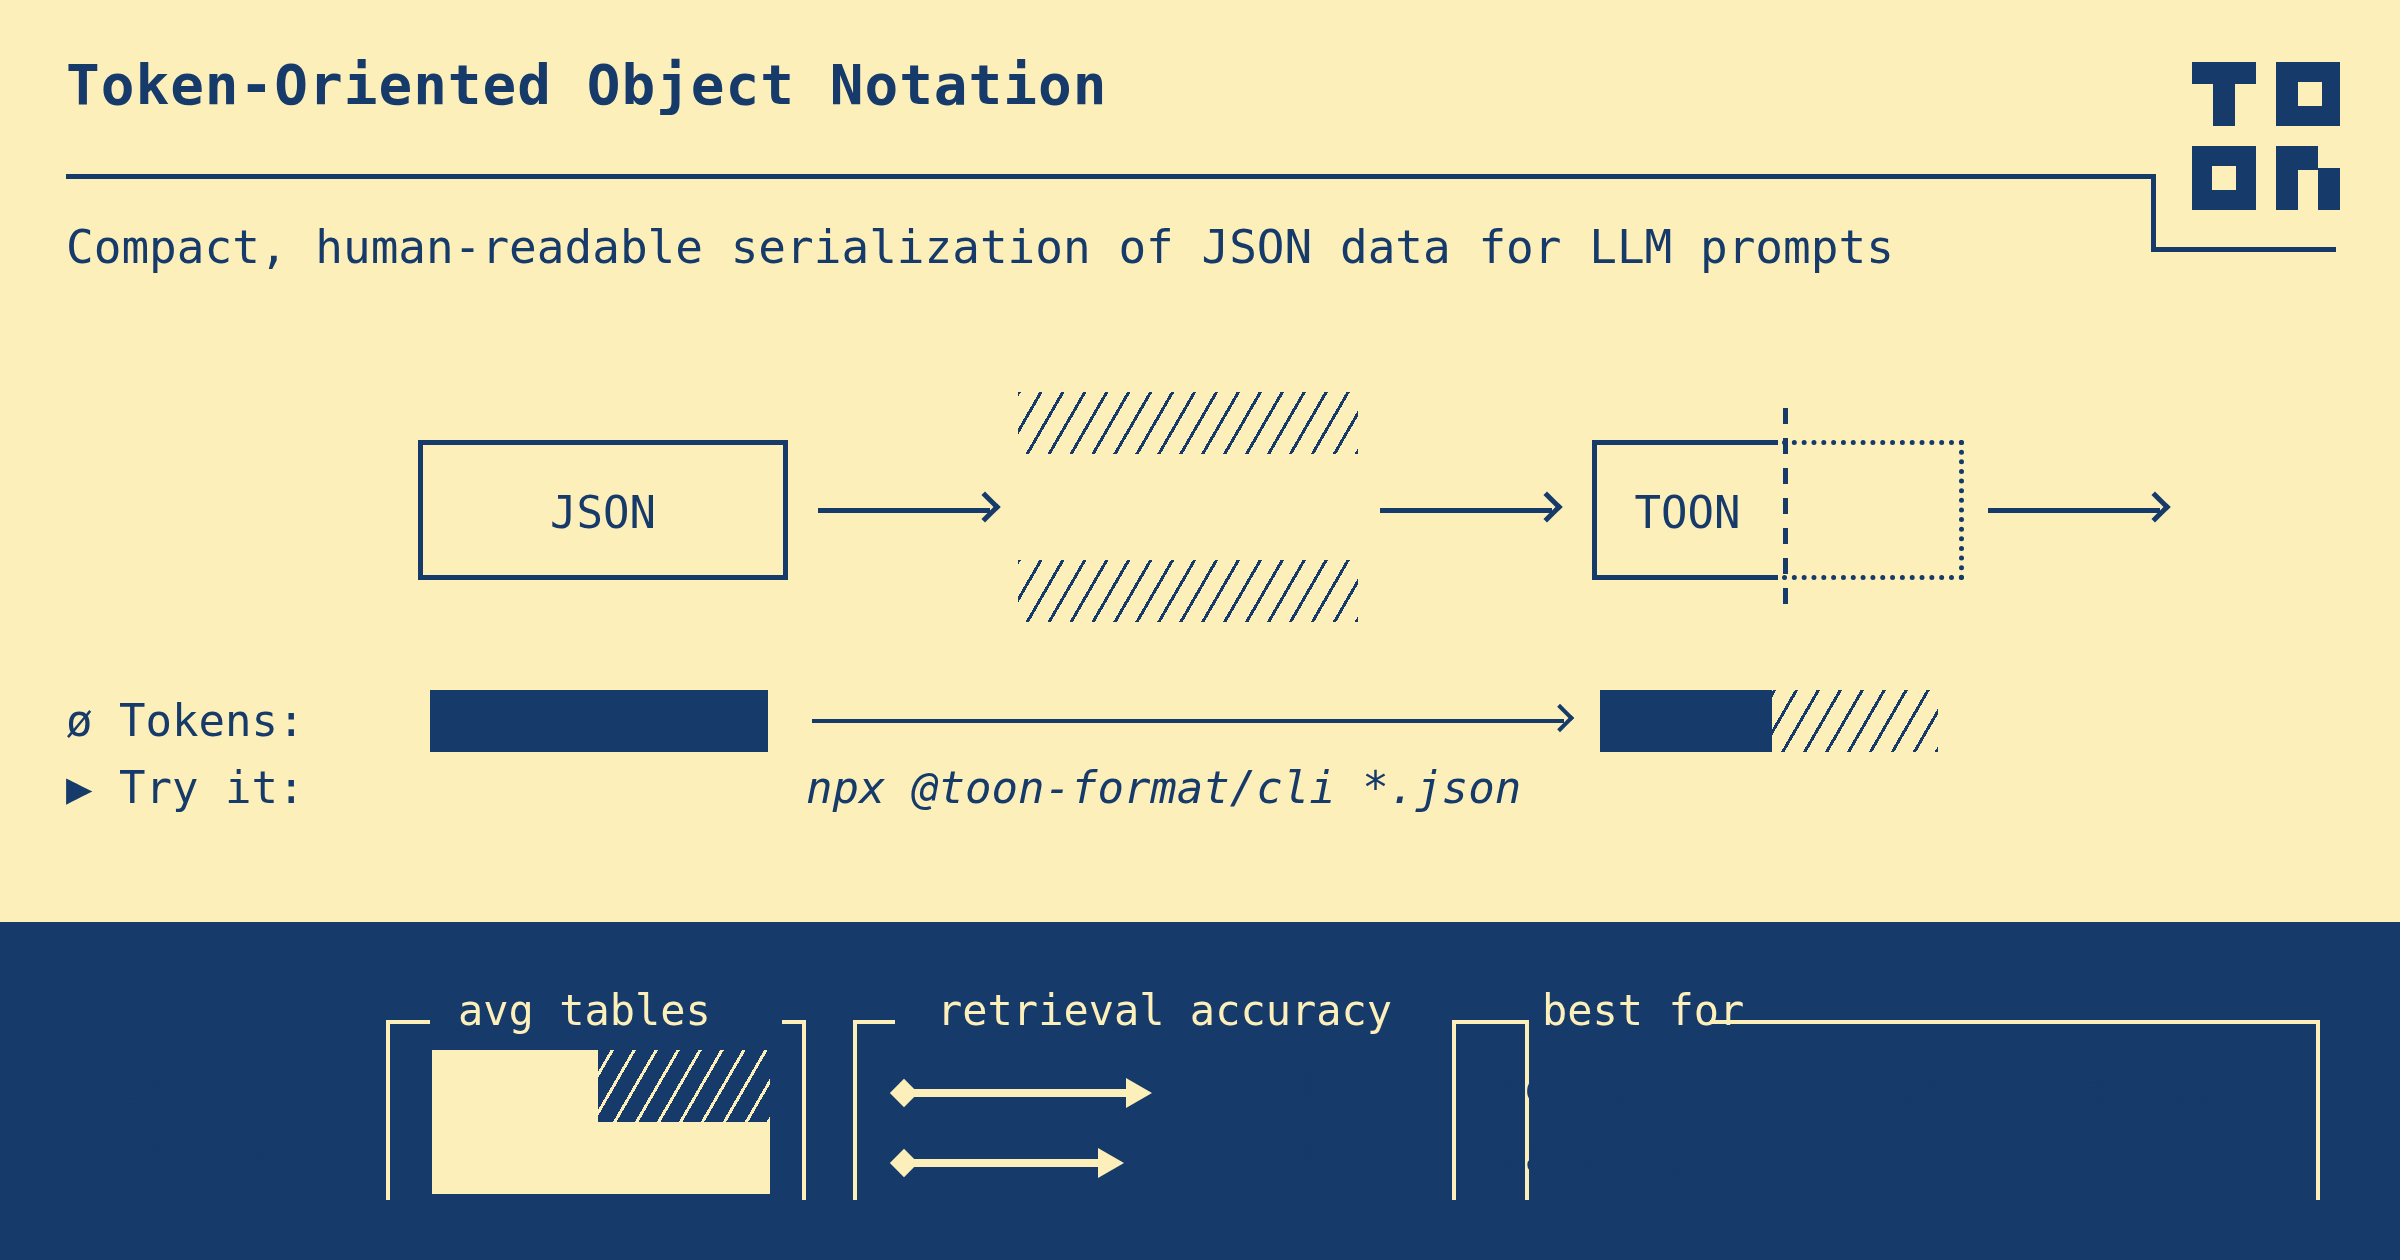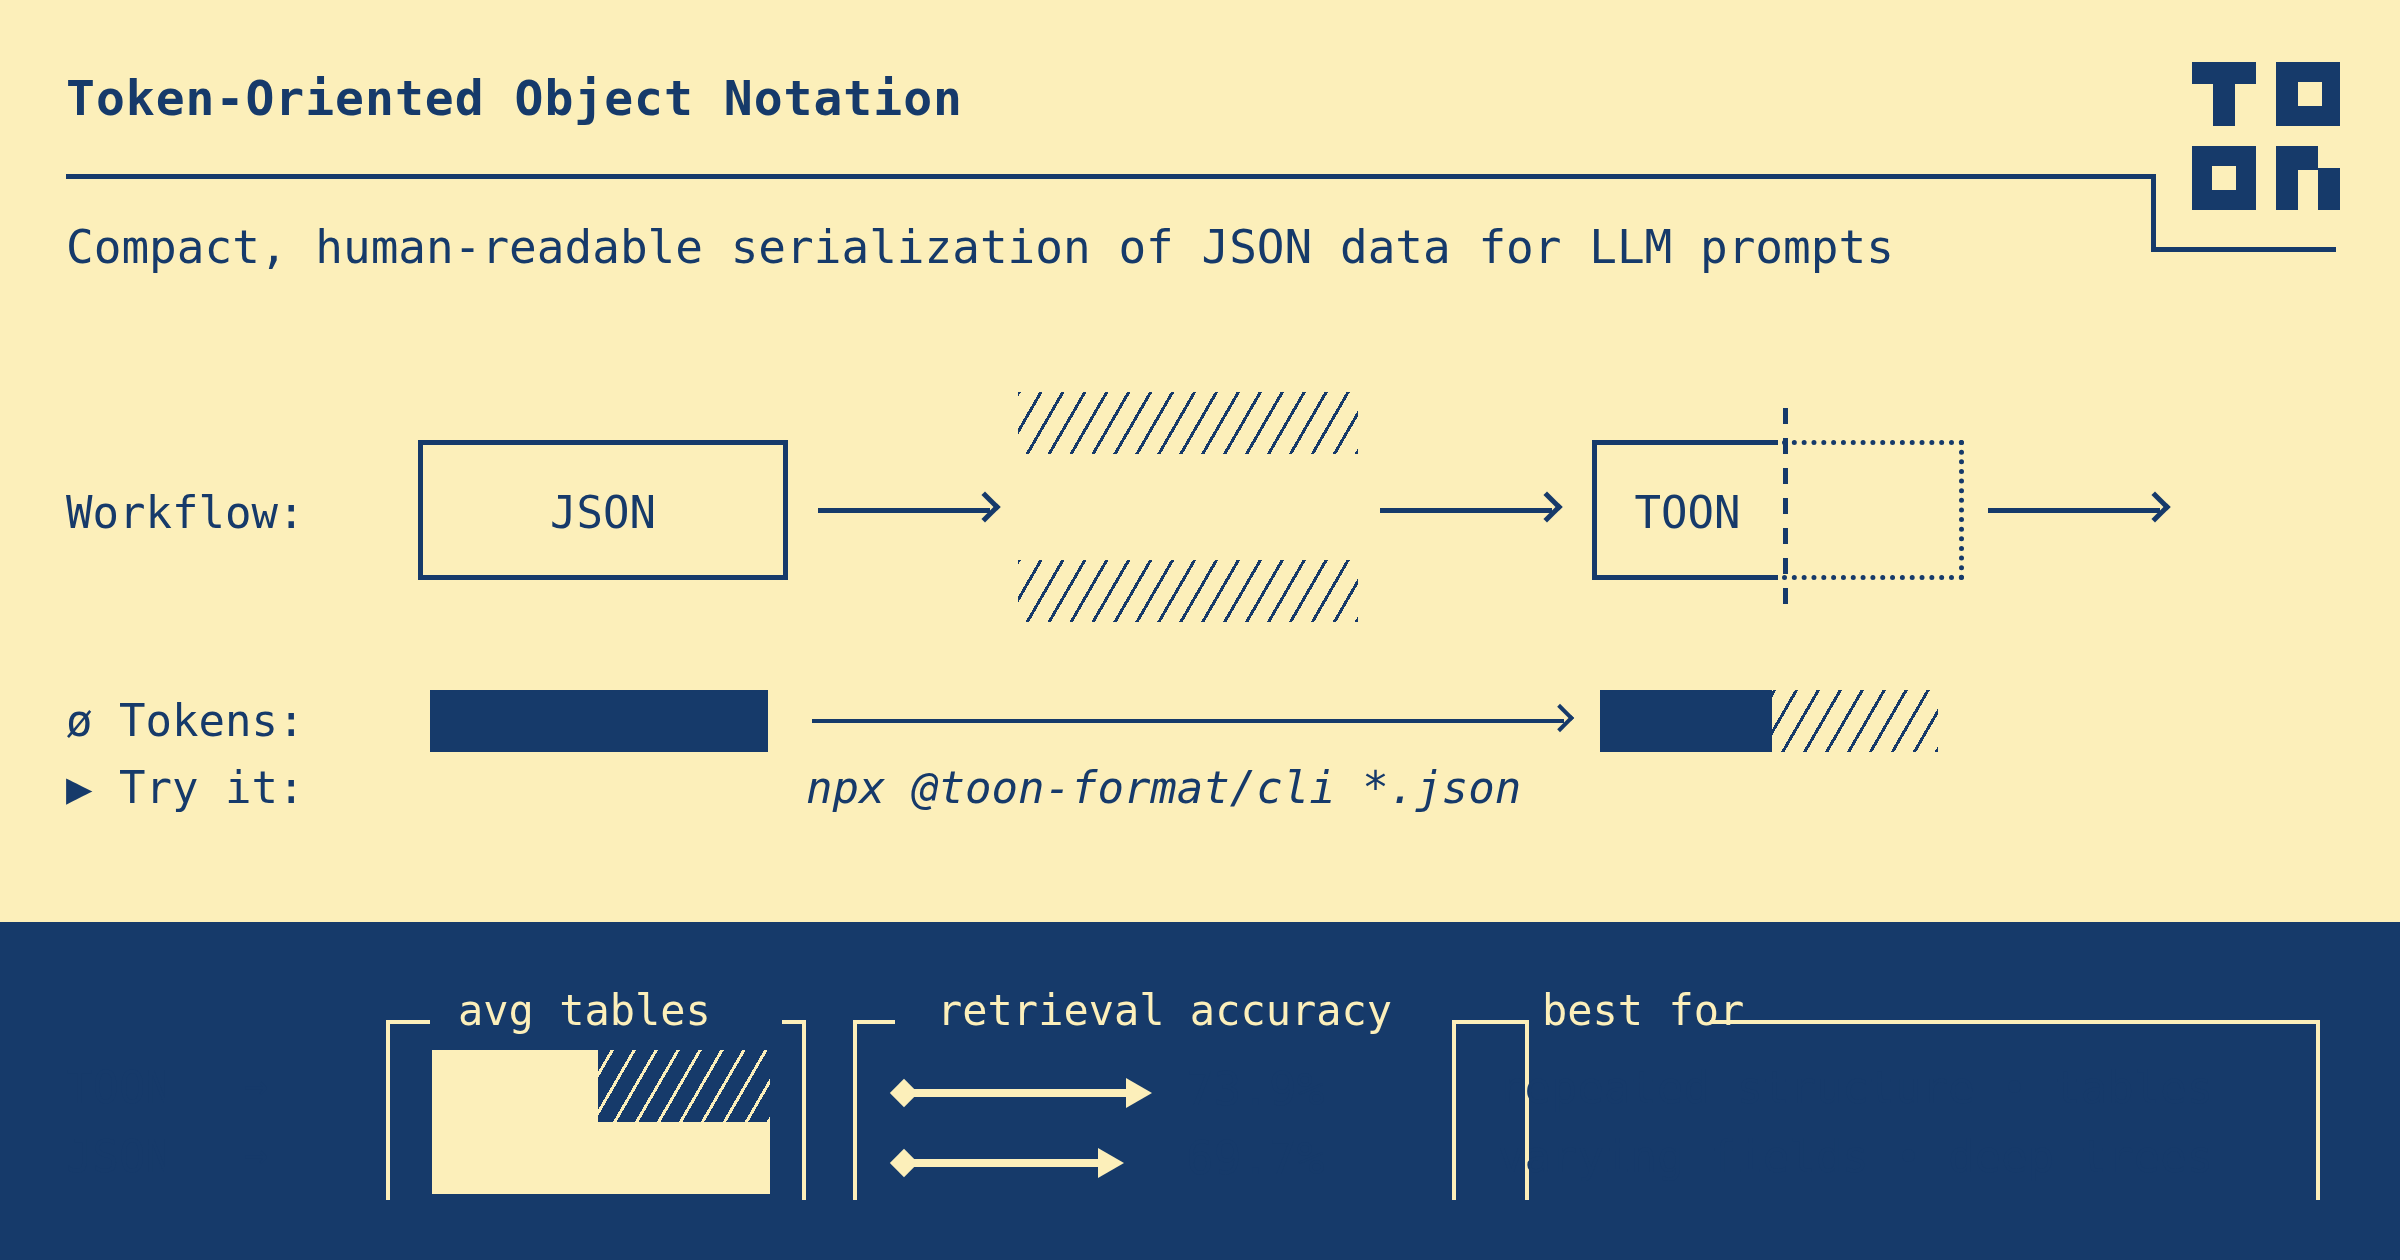--- a/index.html
+++ b/index.html
@@ -14,22 +14,22 @@
     background: #fcefba;
     overflow: hidden;
     font-family: "DejaVu Sans Mono", "Liberation Mono", monospace;
     color: #163a6a;
   }
 
   
   #title {
     position: absolute;
     left: 66px;
-    top: 70px;
-    font-size: 48px;
+    top: 52px;
+    font-size: 56px;
     font-weight: bold;
     letter-spacing: 1px;
     white-space: nowrap;
   }
   #header-rule {
     position: absolute;
     left: 66px;
     top: 174px;
     width: 2090px;
     height: 5px;
@@ -478,21 +478,20 @@
       <div class="lg-bar" style="left:20px;top:20px;width:24px;height:24px;background:#fcefba;"></div>
     </div>
 
     <div class="logo-cell" style="left:84px;top:84px;width:64px;height:64px;">
       <div class="lg-bar" style="left:0;top:0;width:42px;height:24px;"></div>
       <div class="lg-bar" style="left:0;top:24px;width:22px;height:40px;"></div>
       <div class="lg-bar" style="left:42px;top:22px;width:22px;height:42px;"></div>
     </div>
   </div>
 
-  <div id="workflow-label">Workflow:</div>
 
   <div id="json-box">
     <span>JSON</span>
   </div>
 
   <div class="wf-arrow" id="arrow1">
     <div class="shaft"></div>
       <div class="head"></div>
   </div>
 

